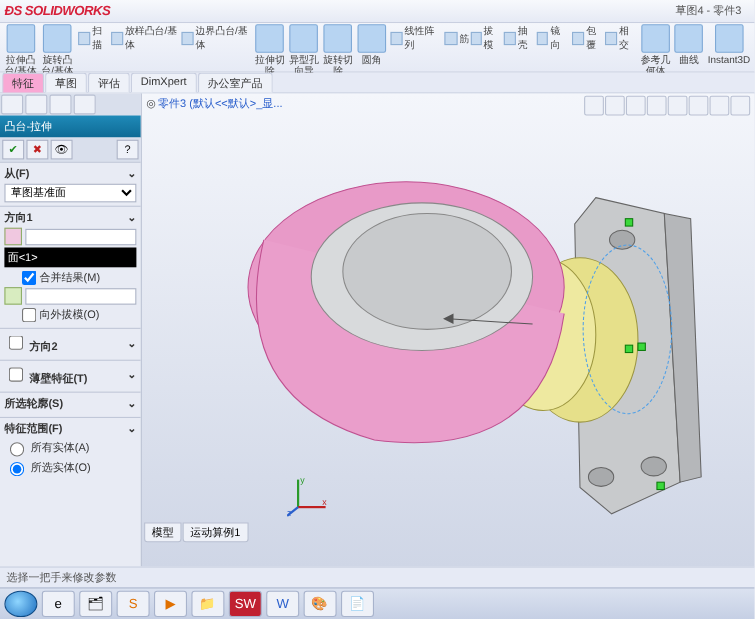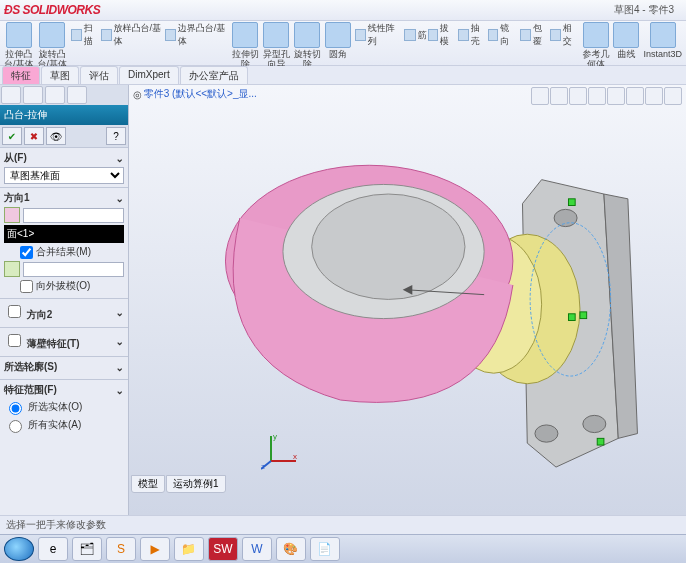--- a/index.html
+++ b/index.html
@@ -215,26 +215,26 @@
             <span>所选轮廓(S)</span>
             <span>⌄</span>
           </div>
         </div>
       <div class="pm-sec">
         <div class="ttl">
             <span>特征范围(F)</span>
             <span>⌄</span>
           </div>
         <div class="radio">
+            <input type="radio" name="sc" style="">
+            <span>所有实体(A)</span>
+          </div>
+        <div class="radio">
             <input type="radio" name="sc" checked="" style="">
             <span>所选实体(O)</span>
-          </div>
-        <div class="radio">
-            <input type="radio" name="sc" style="">
-            <span>所有实体(A)</span>
           </div>
       </div>
     </div>
 
     <div class="viewport">
       <div class="doc-tabs">
         <span>◎</span>
         <span class="tablink">零件3 (默认&lt;&lt;默认&gt;_显...</span>
       </div>
       <div class="vp-toolbar">

